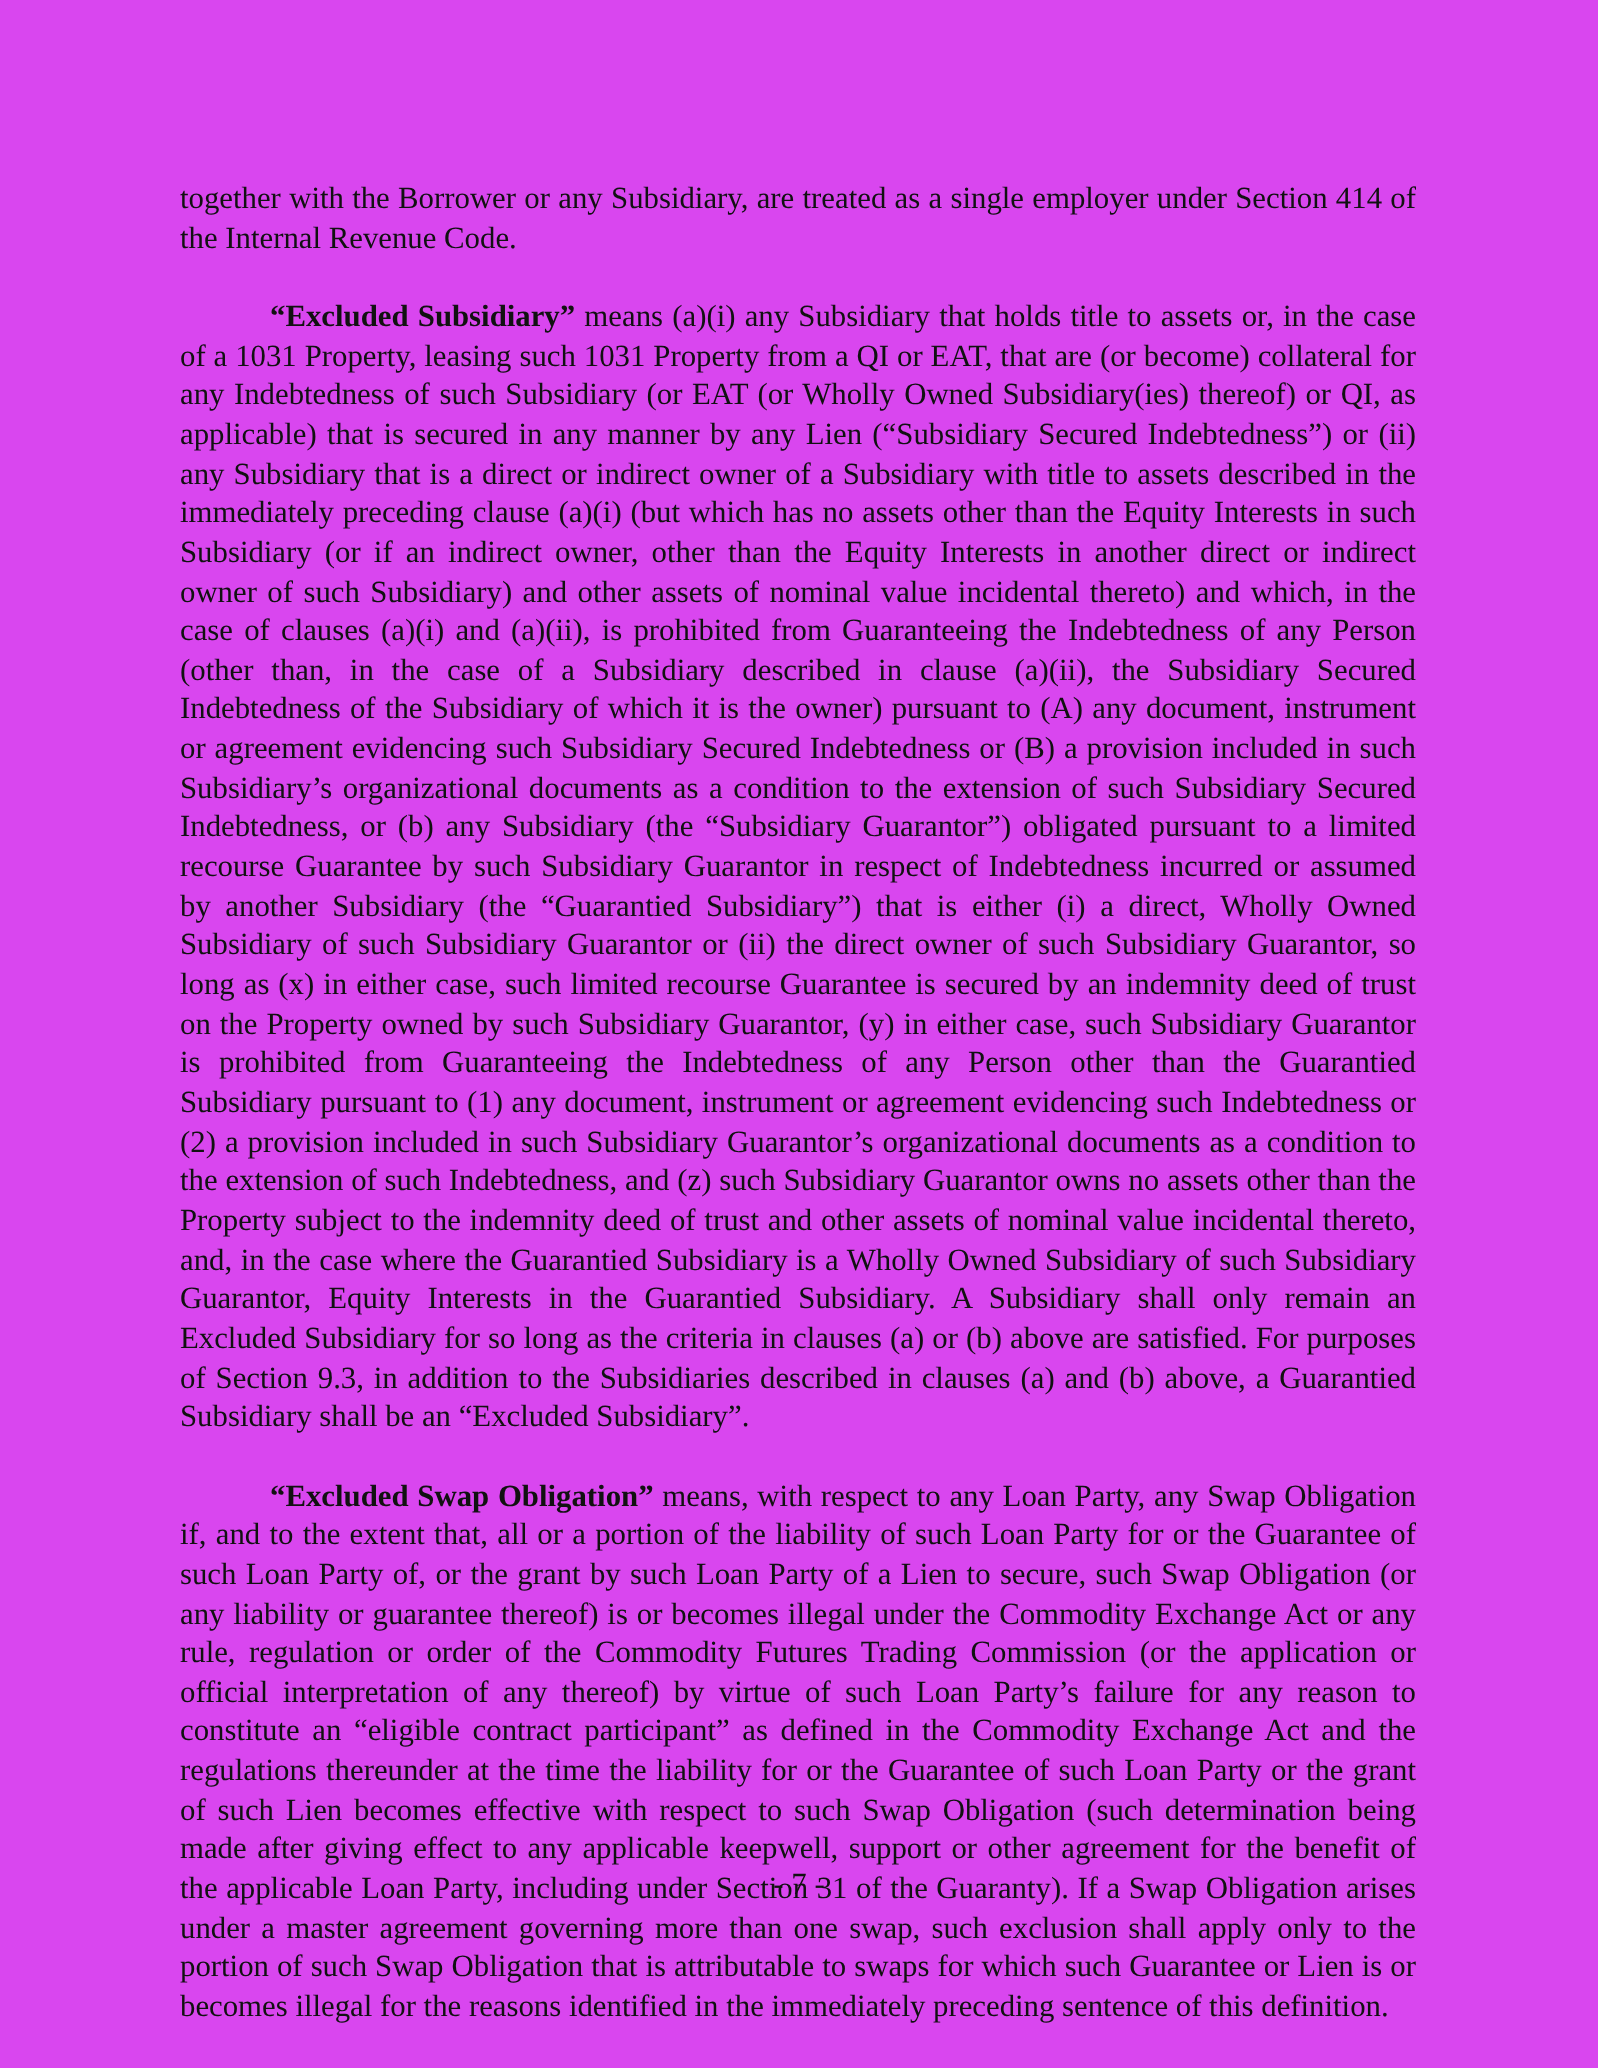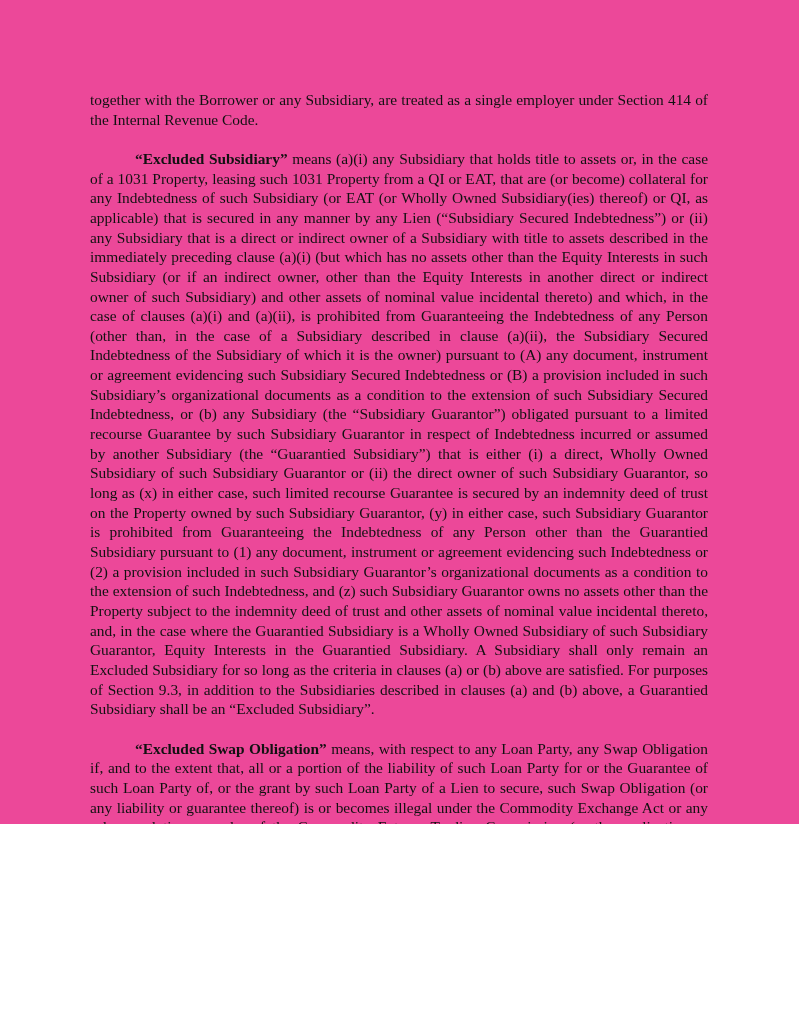--- a/index.html
+++ b/index.html
@@ -8,22 +8,22 @@
     padding: 0;
     background: #ffffff;
   }
   body {
     font-family: "Liberation Serif", "DejaVu Serif", serif;
     color: #111111;
   }
   .page {
     position: relative;
     width: 799px;
-    height: 824px;
-    background: #ec4899;
+    height: 1034px;
+    background: #d946ef;
     overflow: hidden;
     box-sizing: border-box;
   }
   .text-block {
     position: absolute;
     left: 90px;
     top: 90px;
     width: 618px;
   }
   p.para {

